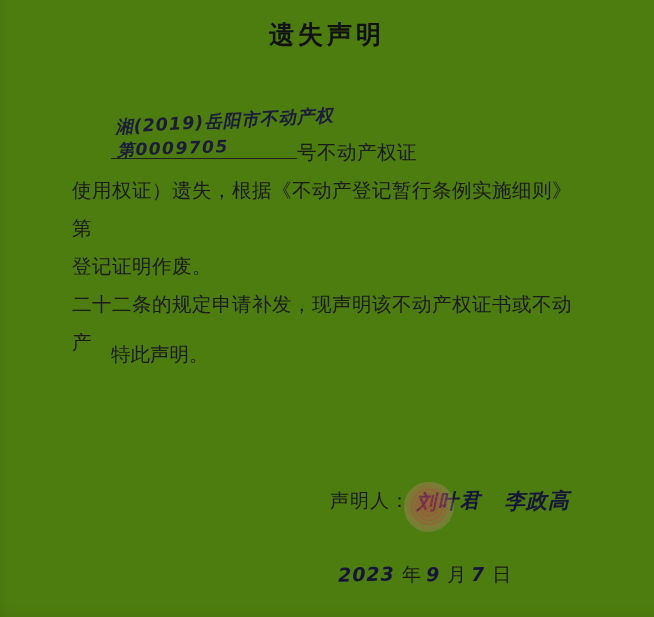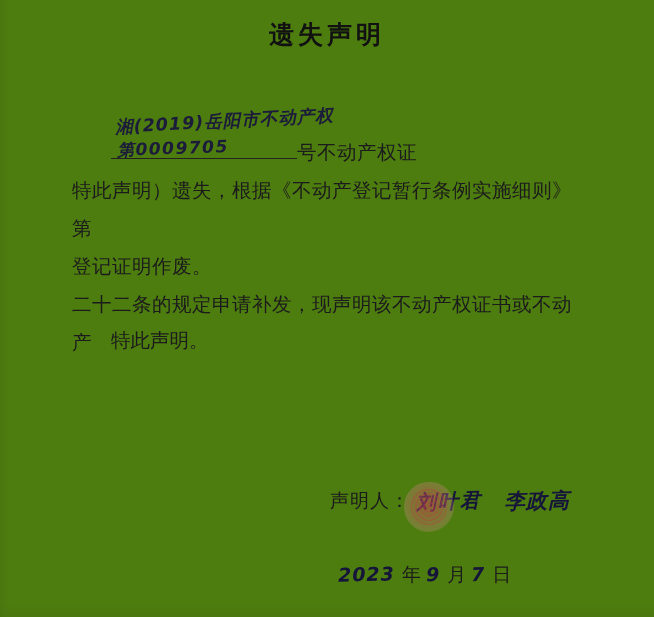--- a/index.html
+++ b/index.html
@@ -91,21 +91,21 @@
     font-size: 17px;
     color: #1b1b3a;
     transform: rotate(-2deg);
     font-style: italic;
     font-weight: 600;
     letter-spacing: 1.5px;
   }
 
   .special-para {
     position: absolute;
-    top: 322px;
+    top: 336px;
     left: 72px;
     width: 512px;
     font-size: 19.5px;
     line-height: 38px;
     color: #1b1b1b;
   }
 
   
   .sign-row {
     position: absolute;
@@ -216,21 +216,21 @@
 
   <div class="scan-edge-left"></div>
   <div class="scan-edge-bottom"></div>
 
   <div class="doc-title">遗失声明</div>
 
   <div class="body-block">
     <p class="para">
       <span class="indent2"></span><span class="fill-slot"><span class="hand-top">湘(2019)岳阳市不动产权</span><span class="hand-mid">第0009705</span><span class="fill-rule"></span></span><span>号不动产权证</span>
     </p>
-    <p class="para">特此声明）遗失，根据《不动产登记暂行条例实施细则》第</p>
+    <p class="para">使用权证）遗失，根据《不动产登记暂行条例实施细则》第</p>
     <p class="para">登记证明作废。</p>
     <p class="para">二十二条的规定申请补发，现声明该不动产权证书或不动产</p>
   </div>
 
   <div class="special-para">
     <span class="indent2"></span><span>特此声明。</span>
   </div>
 
   <div class="sign-row">
     <span class="sign-label">声明人：</span><span class="sign-hand">刘叶君</span><span class="sign-hand2">李政高</span>

